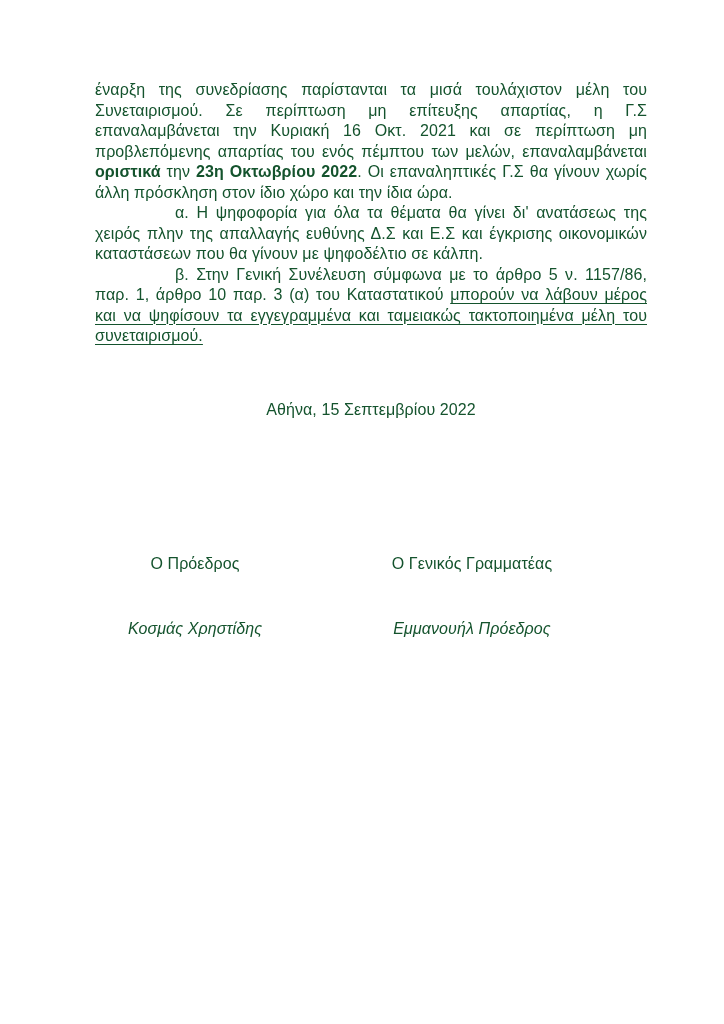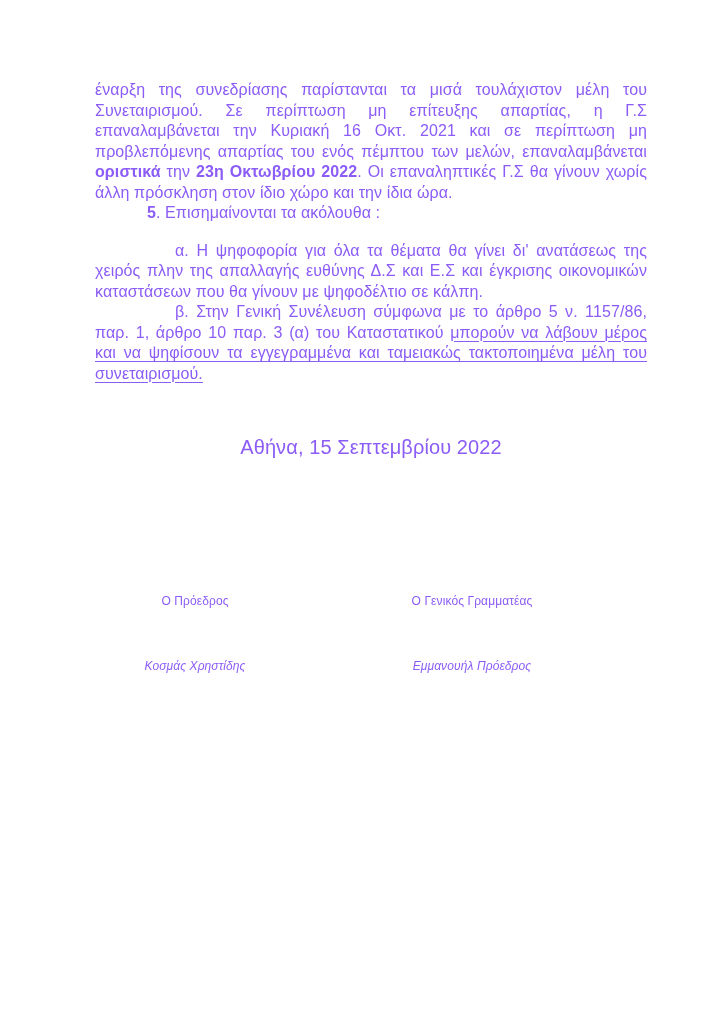--- a/index.html
+++ b/index.html
@@ -10,21 +10,21 @@
   .page {
     position: relative;
     width: 724px;
     height: 1024px;
     margin: 0 auto;
     background: #ffffff;
     box-sizing: border-box;
     padding: 80px 77px 0 95px;
     overflow: hidden;
     font-family: "Liberation Sans", "DejaVu Sans", sans-serif;
-    color: #8b5cf6;
+    color: #14532d;
   }
   .body-text p.para {
     margin: 0;
     font-size: 16px;
     line-height: 20.5px;
     text-align: justify;
     letter-spacing: 0.1px;
   }
   
   .para.body     { margin-bottom: 31px; }
@@ -32,47 +32,46 @@
   .para.numbered { text-indent: 52px; line-height: 19.5px; }
   .para.numbered.first { margin-bottom: 17px; }
   
   .para.sub      { text-indent: 80px; line-height: 19.5px; margin-bottom: 3px; }
   .run-bold      { font-weight: bold; }
   .run-underline { text-decoration: underline; text-underline-offset: 3px; text-decoration-thickness: 1px; }
 
   .dateline {
     margin-top: 53px;
     text-align: center;
-    font-size: 20px;
+    font-size: 16px;
     line-height: 20px;
     letter-spacing: 0.1px;
   }
 
   .signatures {
     display: flex;
     margin-top: 134px;
   }
   .sig-col {
     text-align: center;
-    font-size: 12px;
+    font-size: 16px;
     line-height: 20px;
     letter-spacing: 0.1px;
   }
   .sig-col.left  { width: 200px; }
   .sig-col.right { width: 230px; margin-left: 62px; }
   .sig-name { margin-top: 45px; font-style: italic; }
 </style>
 </head>
 <body>
 
 <div class="page">
 
   <div class="body-text">
       <p class="para body"><span>έναρξη της συνεδρίασης παρίστανται τα μισά τουλάχιστον μέλη του Συνεταιρισμού. Σε περίπτωση μη επίτευξης απαρτίας, η Γ.Σ επαναλαμβάνεται την Κυριακή 16 Οκτ. 2021 και σε περίπτωση μη προβλεπόμενης απαρτίας του ενός πέμπτου των μελών, επαναλαμβάνεται </span><span class="run-bold">οριστικά</span><span> την </span><span class="run-bold">23η Οκτωβρίου 2022</span><span>. Οι επαναληπτικές Γ.Σ θα γίνουν χωρίς άλλη πρόσκληση στον ίδιο χώρο και την ίδια ώρα.</span></p>
-      <p class="para numbered first"><span class="run-bold">5</span><span>. Επισημαίνονται τα ακόλουθα :</span></p>
       <p class="para sub"><span>α. Η ψηφοφορία  για όλα τα θέματα θα γίνει δι' ανατάσεως της χειρός πλην της απαλλαγής ευθύνης Δ.Σ και Ε.Σ και έγκρισης οικονομικών καταστάσεων που θα γίνουν με ψηφοδέλτιο σε κάλπη.</span></p>
       <p class="para sub"><span>β. Στην Γενική Συνέλευση σύμφωνα με το άρθρο 5 ν. 1157/86,  παρ. 1, άρθρο 10 παρ. 3 (α) του Καταστατικού </span><span class="run-underline">μπορούν να λάβουν μέρος και να ψηφίσουν τα εγγεγραμμένα και ταμειακώς τακτοποιημένα μέλη του συνεταιρισμού.</span></p>
     </div>
 
   <div class="dateline">Αθήνα, 15 Σεπτεμβρίου 2022</div>
 
   <div class="signatures">
     <div class="sig-col left">
       <div class="sig-title">Ο Πρόεδρος</div>
       <div class="sig-name">Κοσμάς Χρηστίδης</div>

